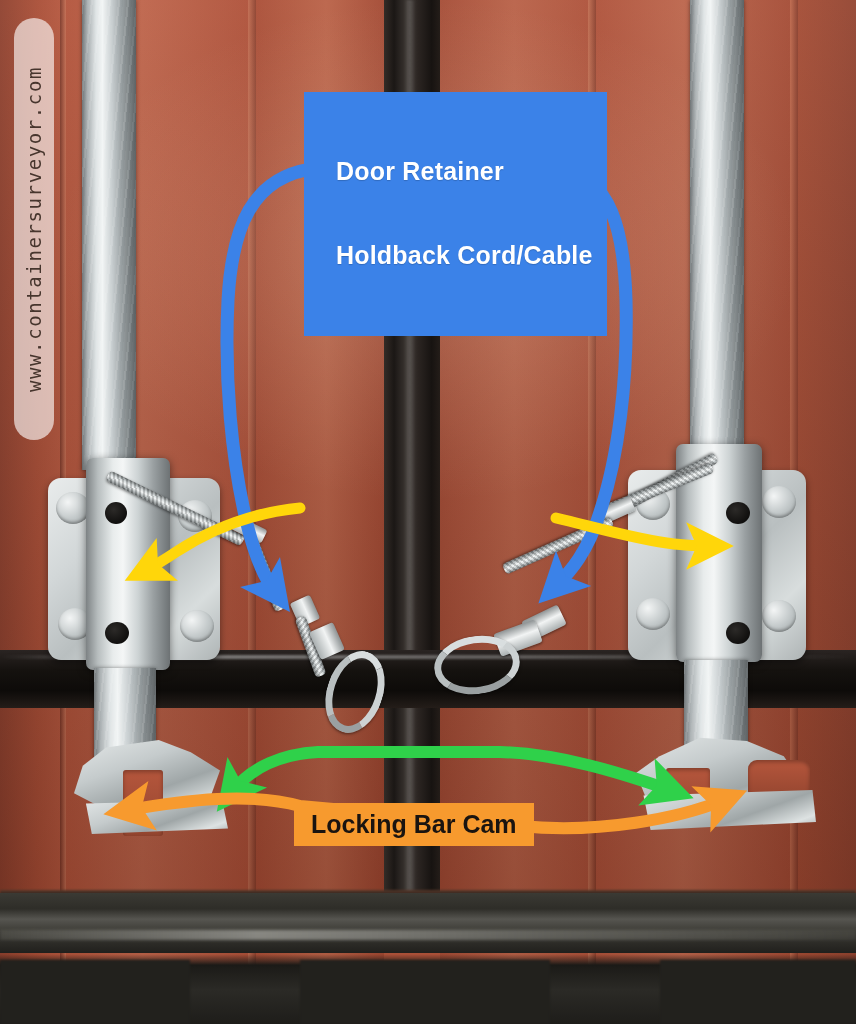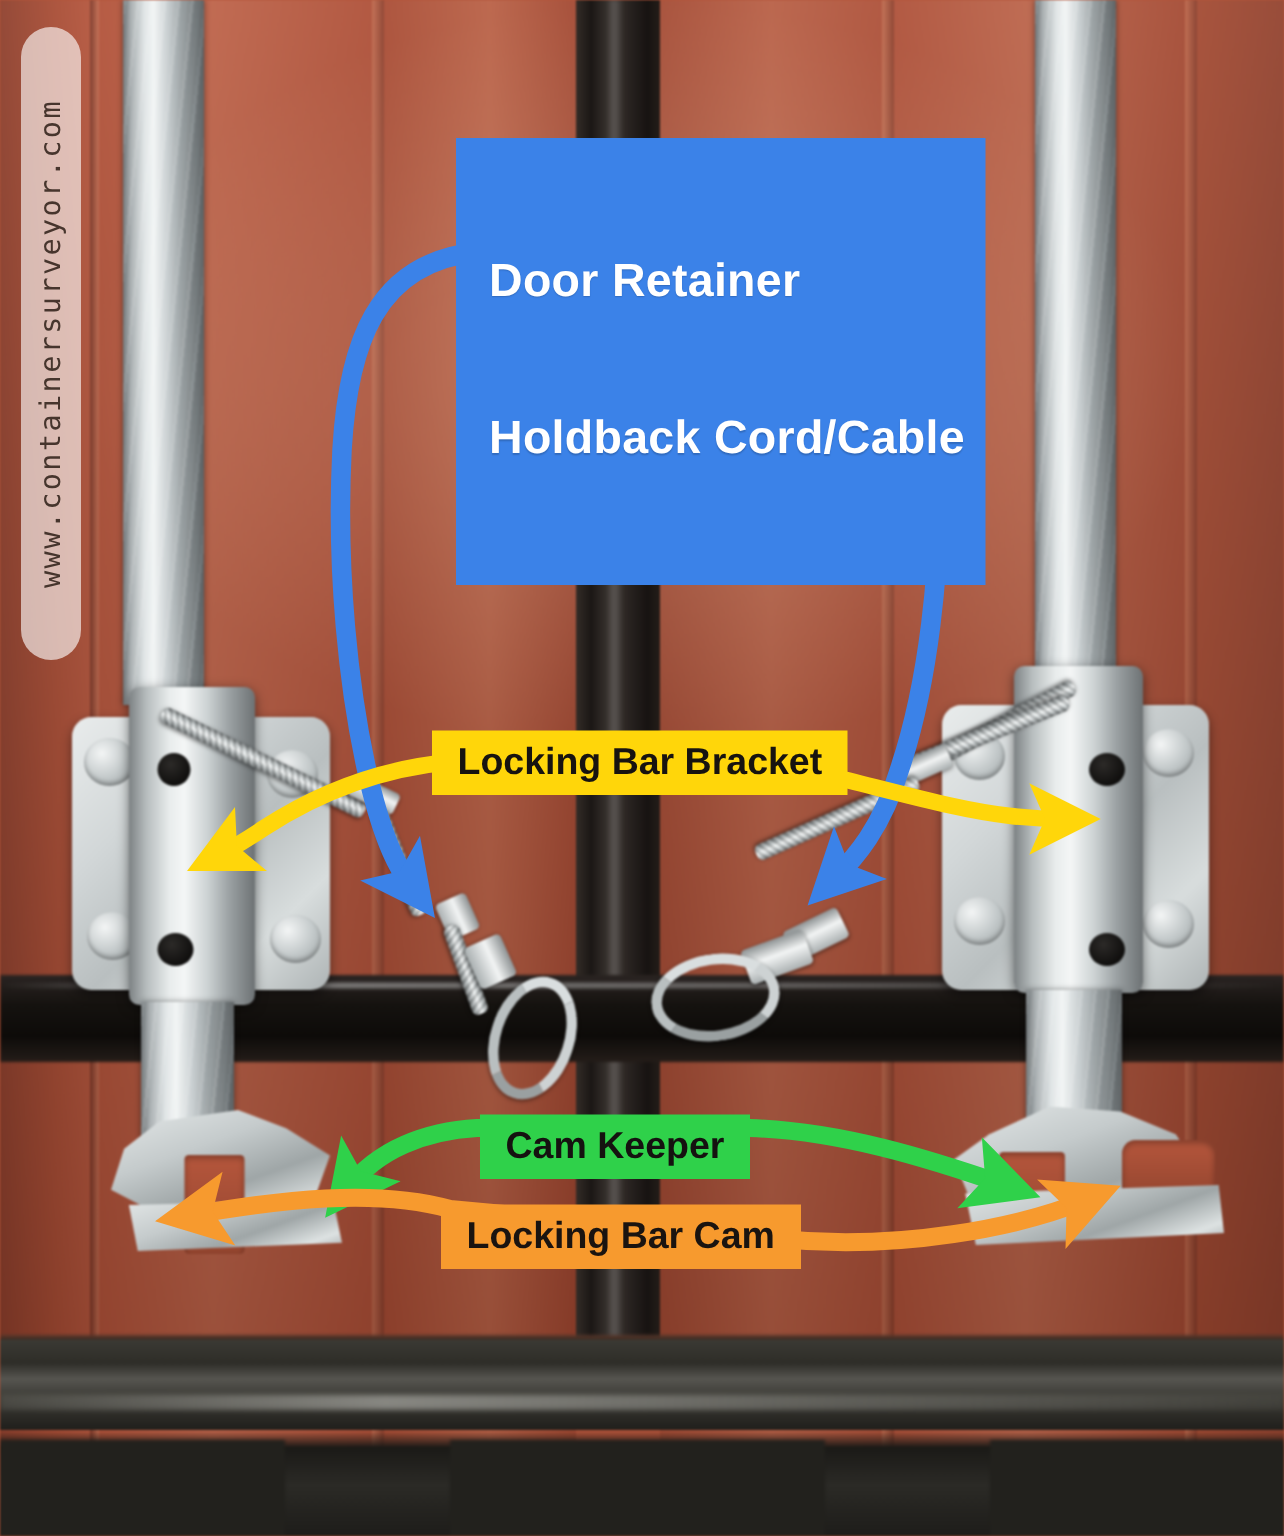--- a/index.html
+++ b/index.html
@@ -147,22 +147,22 @@
   .label{
     position:absolute;
     font-family:"Liberation Sans",sans-serif;
     font-weight:bold;
     white-space:pre;
     line-height:1.12;
     pointer-events:auto;
   }
   .label-blue{
     background:#3b82e8;color:#ffffff;
-    font-size:31px;letter-spacing:.2px;
-    padding:9px 14px 11px 22px;
+    font-size:25px;letter-spacing:.2px;
+    padding:9px 14px 11px 32px;
     text-shadow:0 1px 1px rgba(0,0,0,.18);
   }
   .label-yellow{
     background:#ffd60a;color:#171310;
     font-size:25px;padding:7px 17px 8px 17px;
   }
   .label-green{
     background:#2fd14a;color:#151210;
     font-size:25px;padding:7px 17px 8px 17px;
   }
@@ -356,23 +356,21 @@
                C 186,800 250,792 300,806
                L 520,826
                C 600,834 680,818 724,800" fill="none" stroke="#f79a2e" stroke-width="12" stroke-linecap="round" marker-start="url(#ah-orange-s)" marker-end="url(#ah-orange)"></path>
     </svg>
 
     <div class="label label-blue" style="left:304px;top:92px;">
       <div>Door Retainer</div>
       <div>Holdback Cord/Cable</div>
     </div>
 
-    <div class="label label-yellow" style="left:288px;top:487px;">Locking Bar Bracket</div>
-
-    <div class="label label-green" style="left:320px;top:743px;">Cam Keeper</div>
+
 
     <div class="label label-orange" style="left:294px;top:803px;text-align:right;">Locking Bar Cam</div>
   </div>
 
   <div class="watermark">
     <span>www.containersurveyor.com</span>
   </div>
 
 </div>
 

